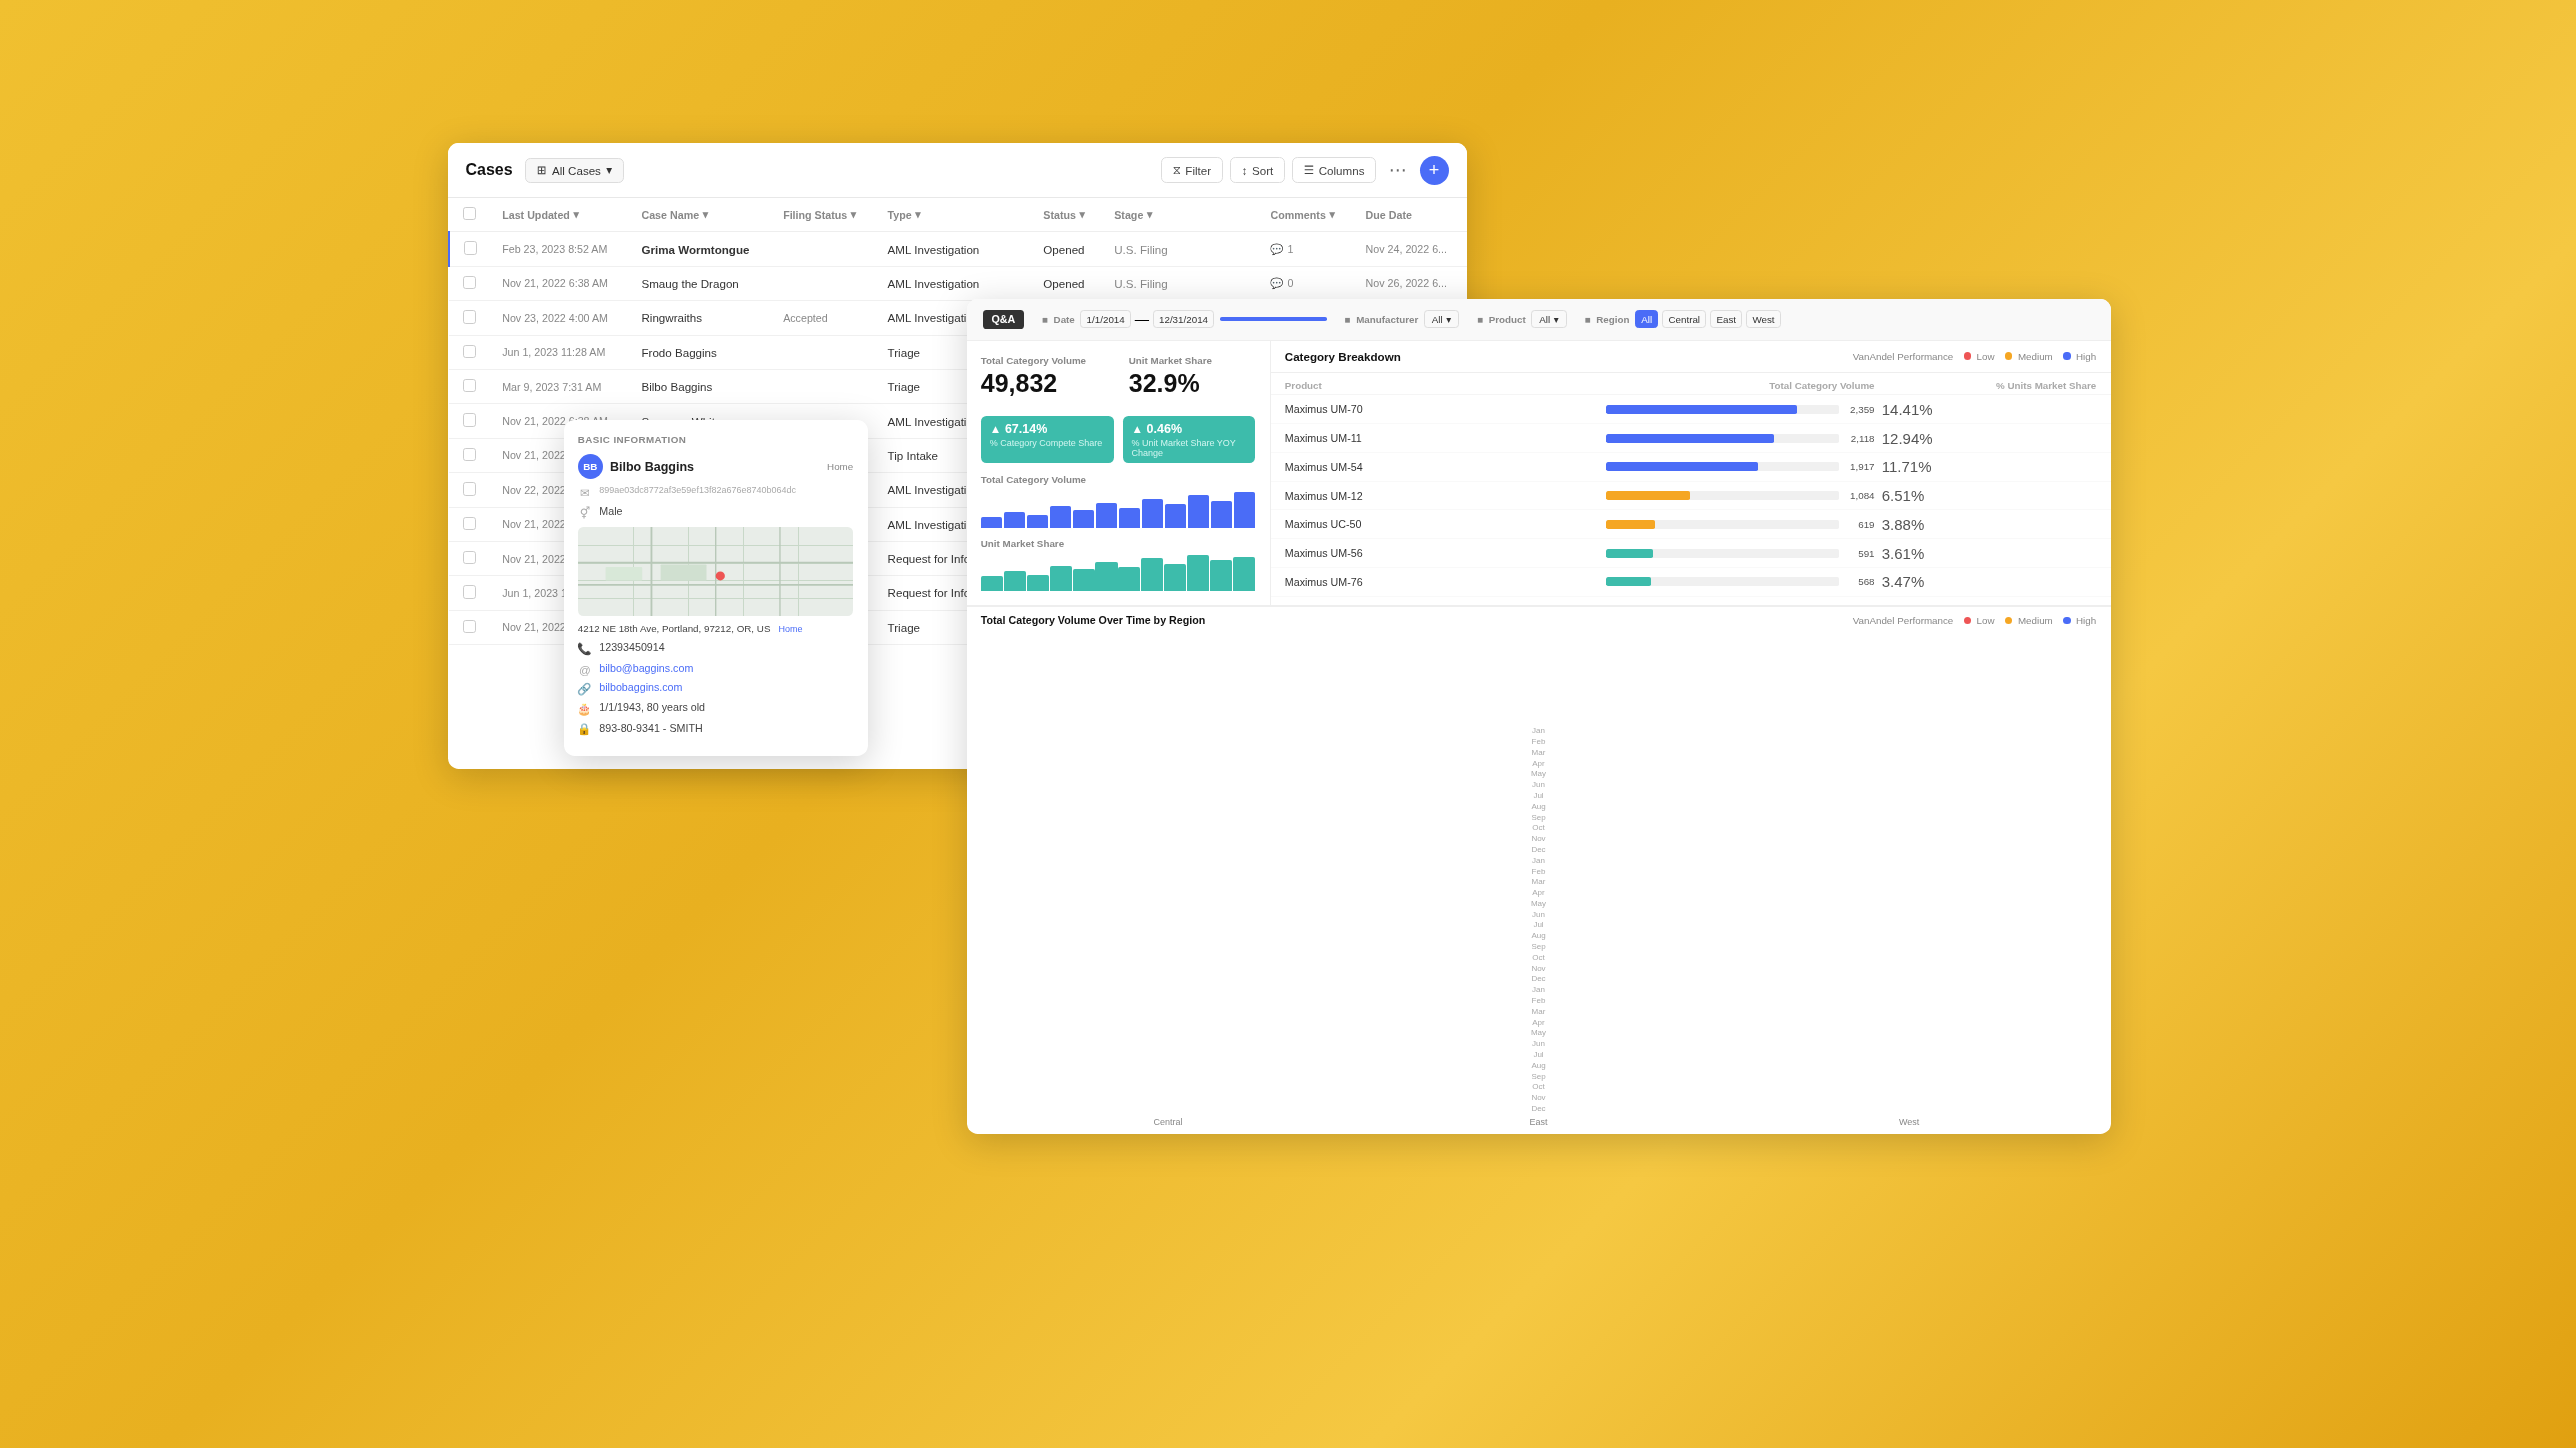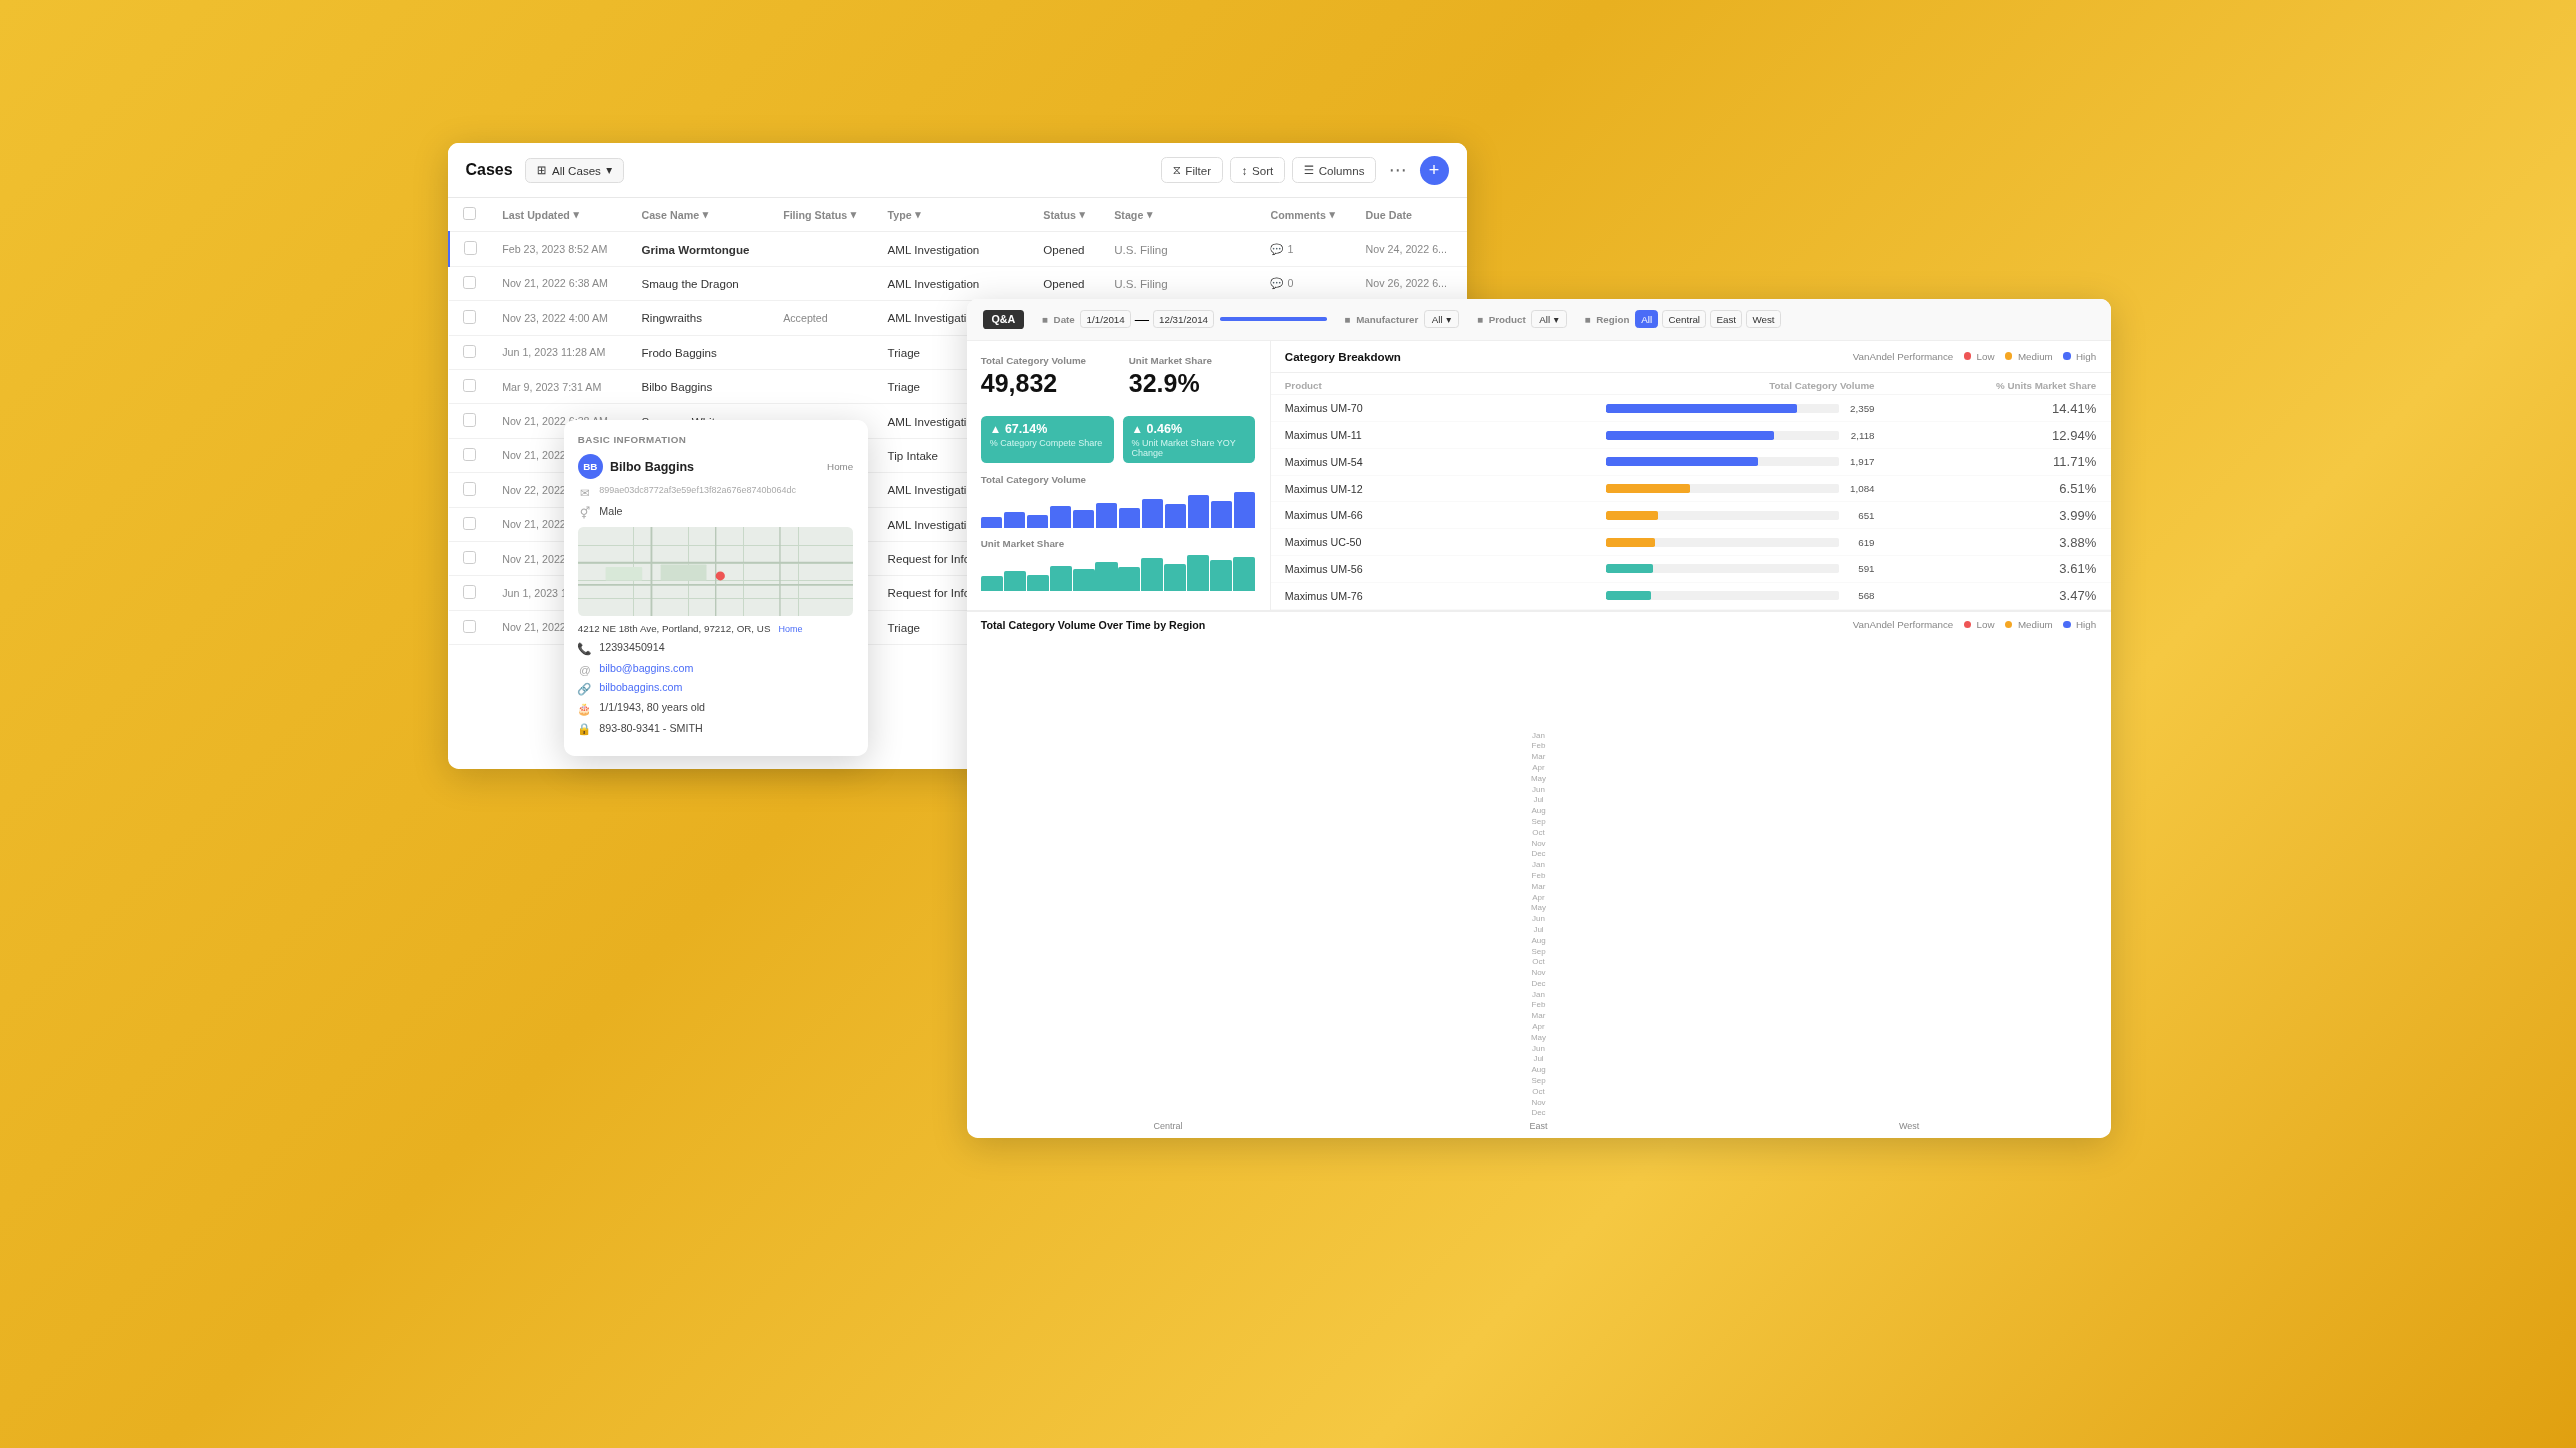--- a/index.html
+++ b/index.html
@@ -514,23 +514,22 @@
 
     .br-num {
       font-size: 9.8px;
       color: #555;
       min-width: 32px;
       text-align: right;
     }
 
     .br-pct {
       flex: 0.8;
-      font-size: 13px;
+      font-size: 15px;
       color: #555;
-      text-align: right;
     }
 
     
     .time-chart-section {
       border-top: 0.9px solid #eee;
     }
 
     .time-chart-header {
       display: flex;
       align-items: center;
@@ -1129,30 +1128,20 @@
       <span class="br-name">Maximus UM-12</span>
       <div class="br-bar-cell">
         <div class="br-bar-bg">
           <div class="br-bar-fill-blue" style="width:36%;background:#f5a623;"></div>
         </div>
         <span class="br-num">1,084</span>
       </div>
       <span class="br-pct">6.51%</span>
     </div>
             <div class="breakdown-row">
-      <span class="br-name">Maximus UM-66</span>
-      <div class="br-bar-cell">
-        <div class="br-bar-bg">
-          <div class="br-bar-fill-blue" style="width:22%;background:#f5a623;"></div>
-        </div>
-        <span class="br-num">651</span>
-      </div>
-      <span class="br-pct">3.99%</span>
-    </div>
-            <div class="breakdown-row">
       <span class="br-name">Maximus UC-50</span>
       <div class="br-bar-cell">
         <div class="br-bar-bg">
           <div class="br-bar-fill-blue" style="width:21%;background:#f5a623;"></div>
         </div>
         <span class="br-num">619</span>
       </div>
       <span class="br-pct">3.88%</span>
     </div>
             <div class="breakdown-row">

